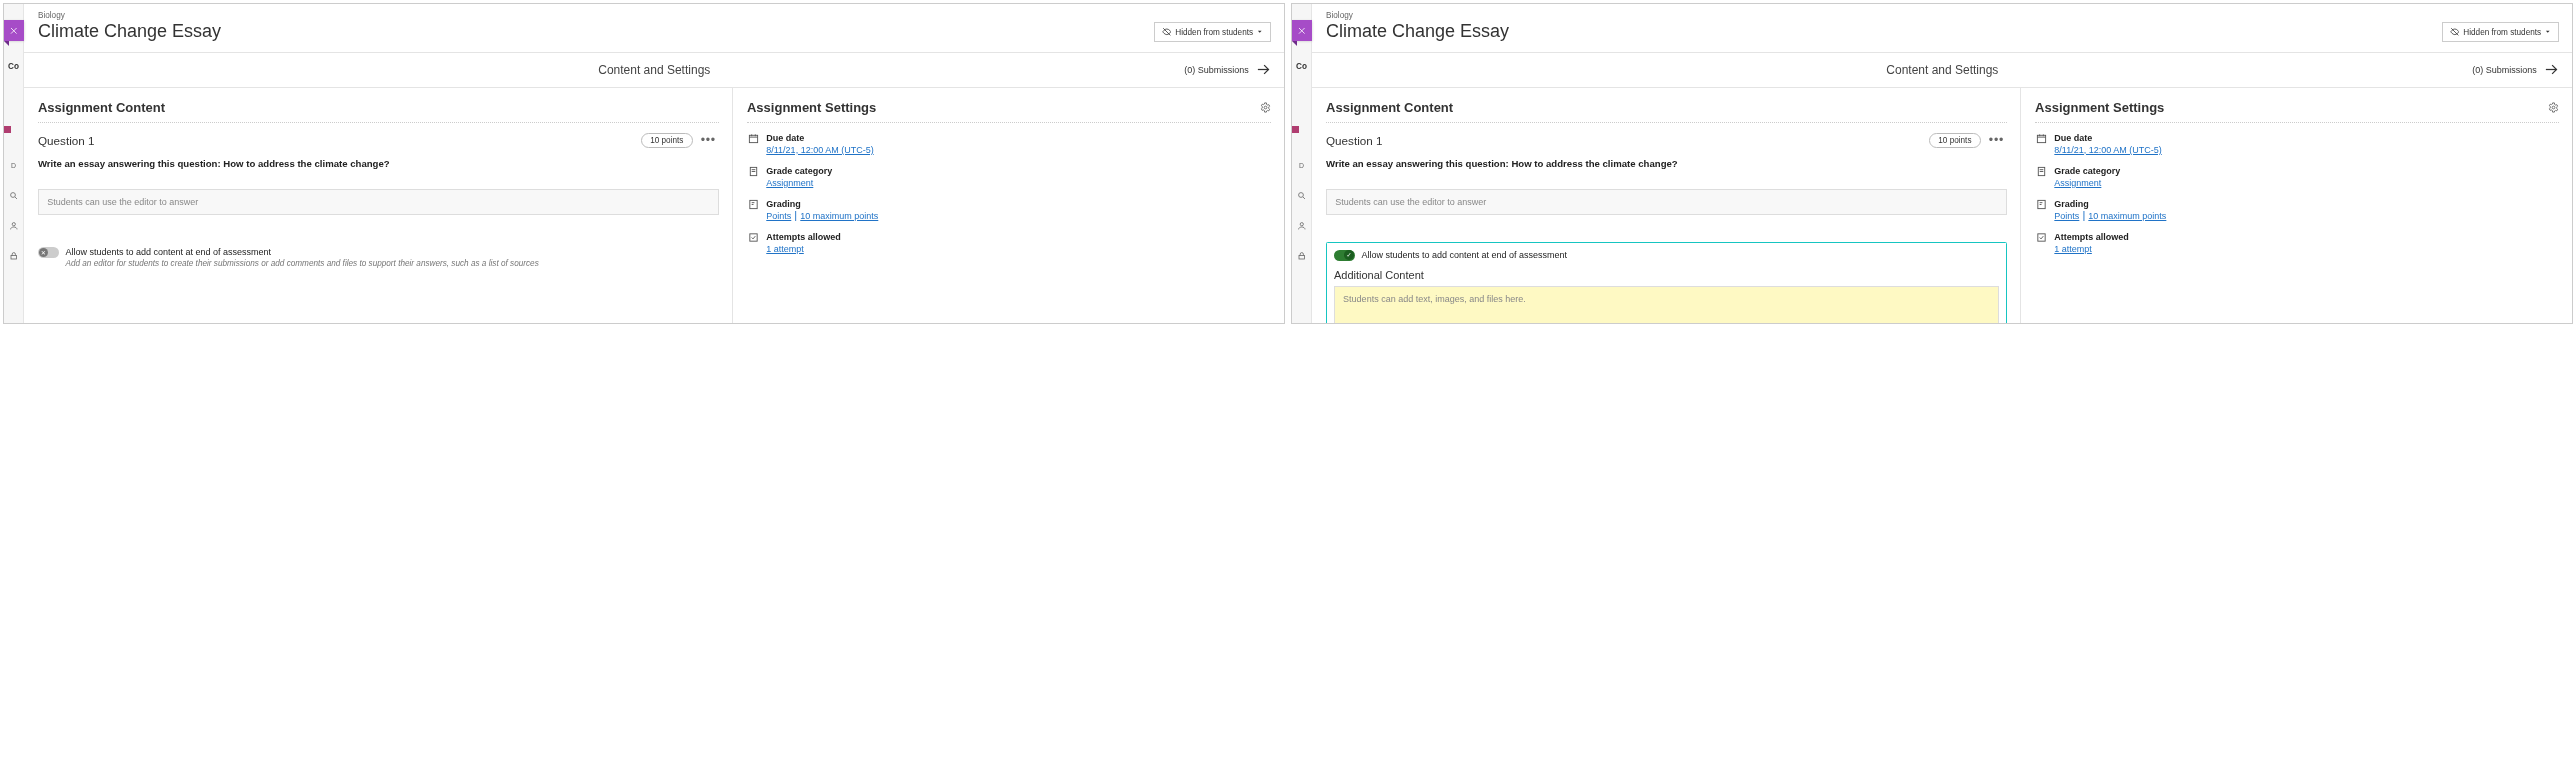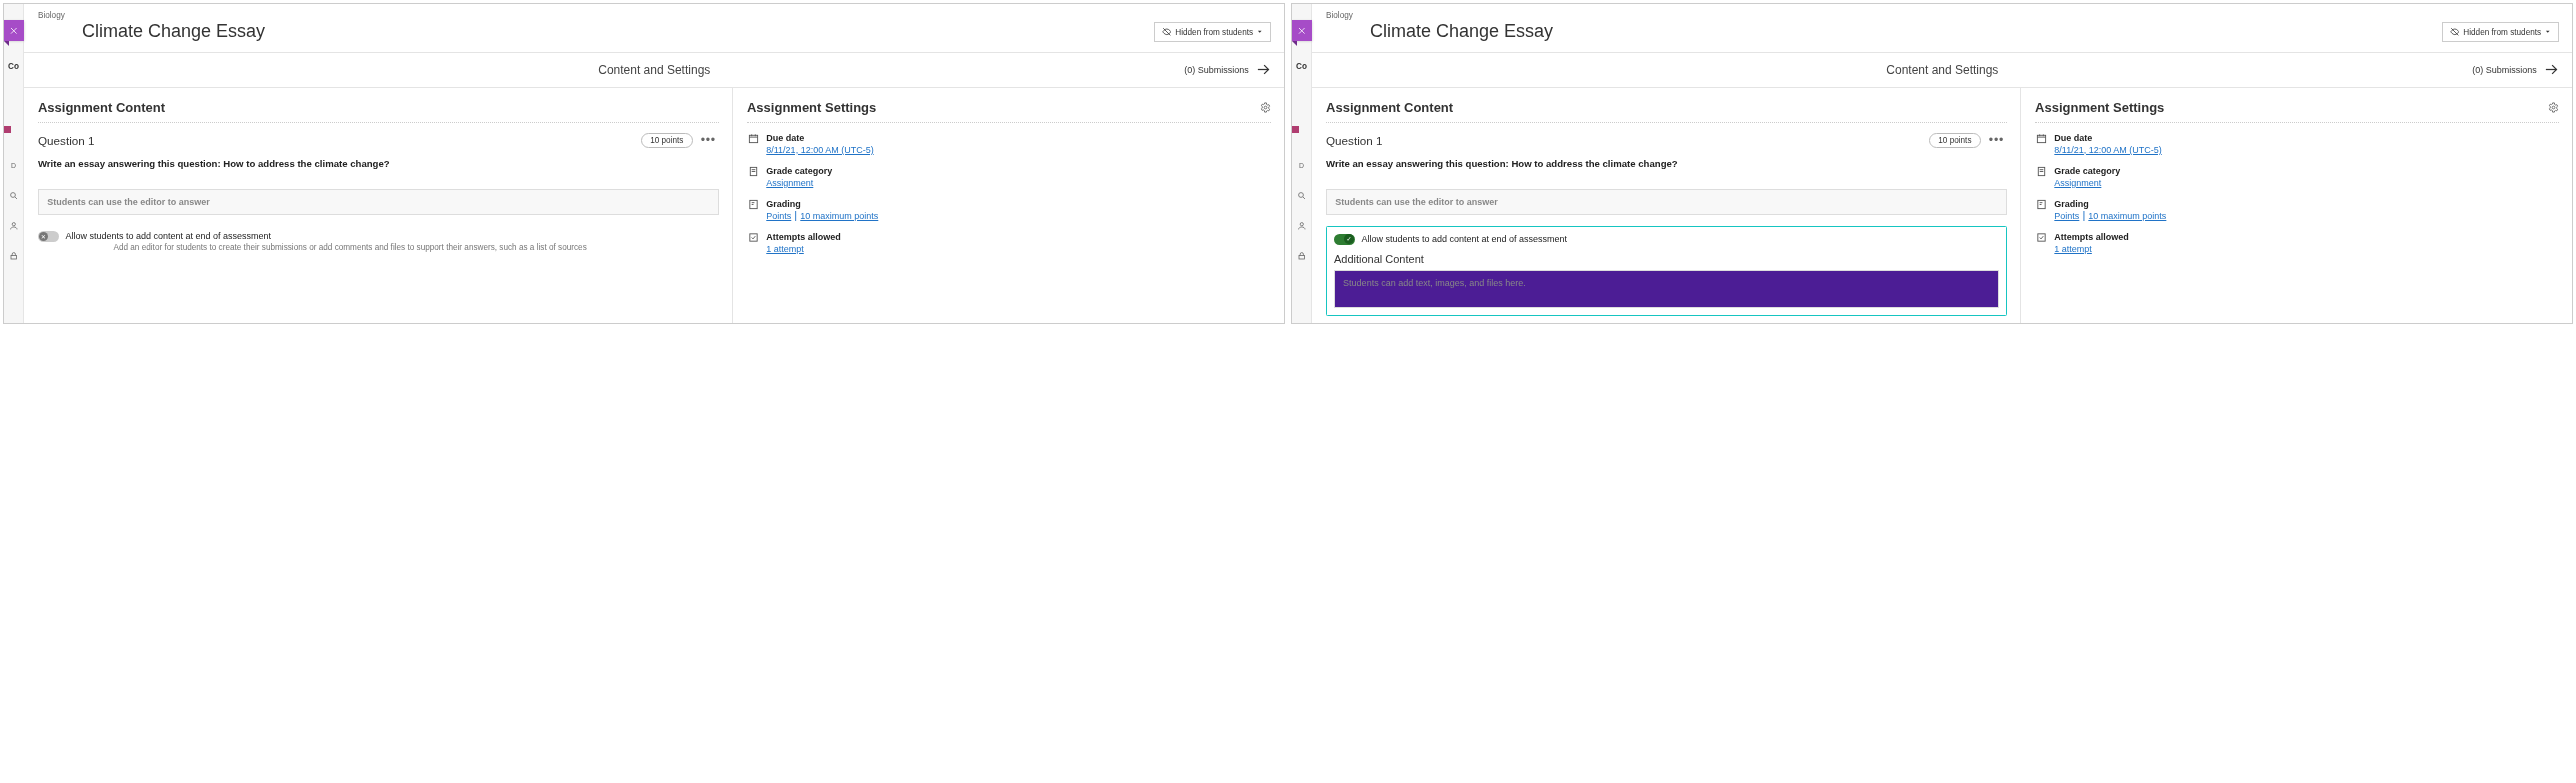--- a/index.html
+++ b/index.html
@@ -76,21 +76,21 @@
     padding: 6.9px 13.7px 9.6px 13.7px;
     border-bottom: 0.7px solid #e4e4e4;
     display: flex;
     align-items: flex-end;
     justify-content: space-between;
   }
   .header-left .course {
     font-size: 8.2px; color: #666;
   }
   .header-left h1 {
-    font-size: 18px; font-weight: 400; color: #333; margin-top: 1.4px; margin-left: 44px;
+    font-size: 18px; font-weight: 400; color: #333; margin-top: 1.4px;
   }
   .visibility-btn {
     border: 0.7px solid #ccc;
     background: #fff;
     padding: 4.1px 6.9px;
     font-size: 8.2px;
     display: flex;
     align-items: center;
     gap: 4.1px;
     cursor: pointer;
@@ -159,22 +159,21 @@
   .q-prompt {
     font-size: 9.6px; font-weight: 700; color: #222; line-height: 1.4;
     margin-bottom: 18px;
   }
   .answer-box {
     border: 0.7px solid #ddd;
     background: #f8f8f8;
     padding: 6.9px 8.2px;
     font-size: 9px;
     color: #888;
-    margin-bottom: 11px;
-    font-weight: bold;
+    margin-bottom: 27px;
   }
   .toggle-row {
     display: flex; gap: 6.9px; align-items: flex-start;
     padding: 5.5px 0;
   }
   .toggle-row.boxed {
     border: 1.4px solid #16c5c1;
     border-radius: 1.4px;
     padding: 6.9px;
     flex-direction: column;
@@ -188,25 +187,25 @@
     content: ""; position: absolute; width: 9.6px; height: 9.6px; border-radius: 50%;
     background: #666; top: 0.7px; left: 0.7px;
     display:flex;align-items:center;justify-content:center;
     color:#fff; font-size:6.2px; line-height:9.6px; text-align:center;
   }
   .toggle.off::after { background:#777; content:"✕"; }
   .toggle.on { background: #2e7d32; }
   .toggle.on::after { left: auto; right: 0.7px; background: #1b5e20; content:"✓"; }
   .toggle-head { display:flex; gap:6.9px; align-items:center; }
   .toggle-text .t-title { font-size: 9px; color: #222; }
-  .toggle-text .t-desc { font-size: 8.2px; color: #777; line-height:1.3; margin-top:1.4px;margin-left:48px;}
+  .toggle-text .t-desc { font-size: 8.2px; color: #777; font-style: italic; line-height:1.3; margin-top:1.4px;}
   .add-title { font-size: 11px; color: #333; margin-top: 2.7px;}
   .add-box {
     border: 0.7px solid #ddd;
-    background: #4c1d95;
+    background: #fef9c3;
     padding: 6.9px 8.2px;
     font-size: 9px;
     color: #888;
     width: 100%;
     height: 38px;
   }
   .setting-item {
     display: flex; gap: 6.9px; align-items: flex-start;
     margin-bottom: 11px;
   }

